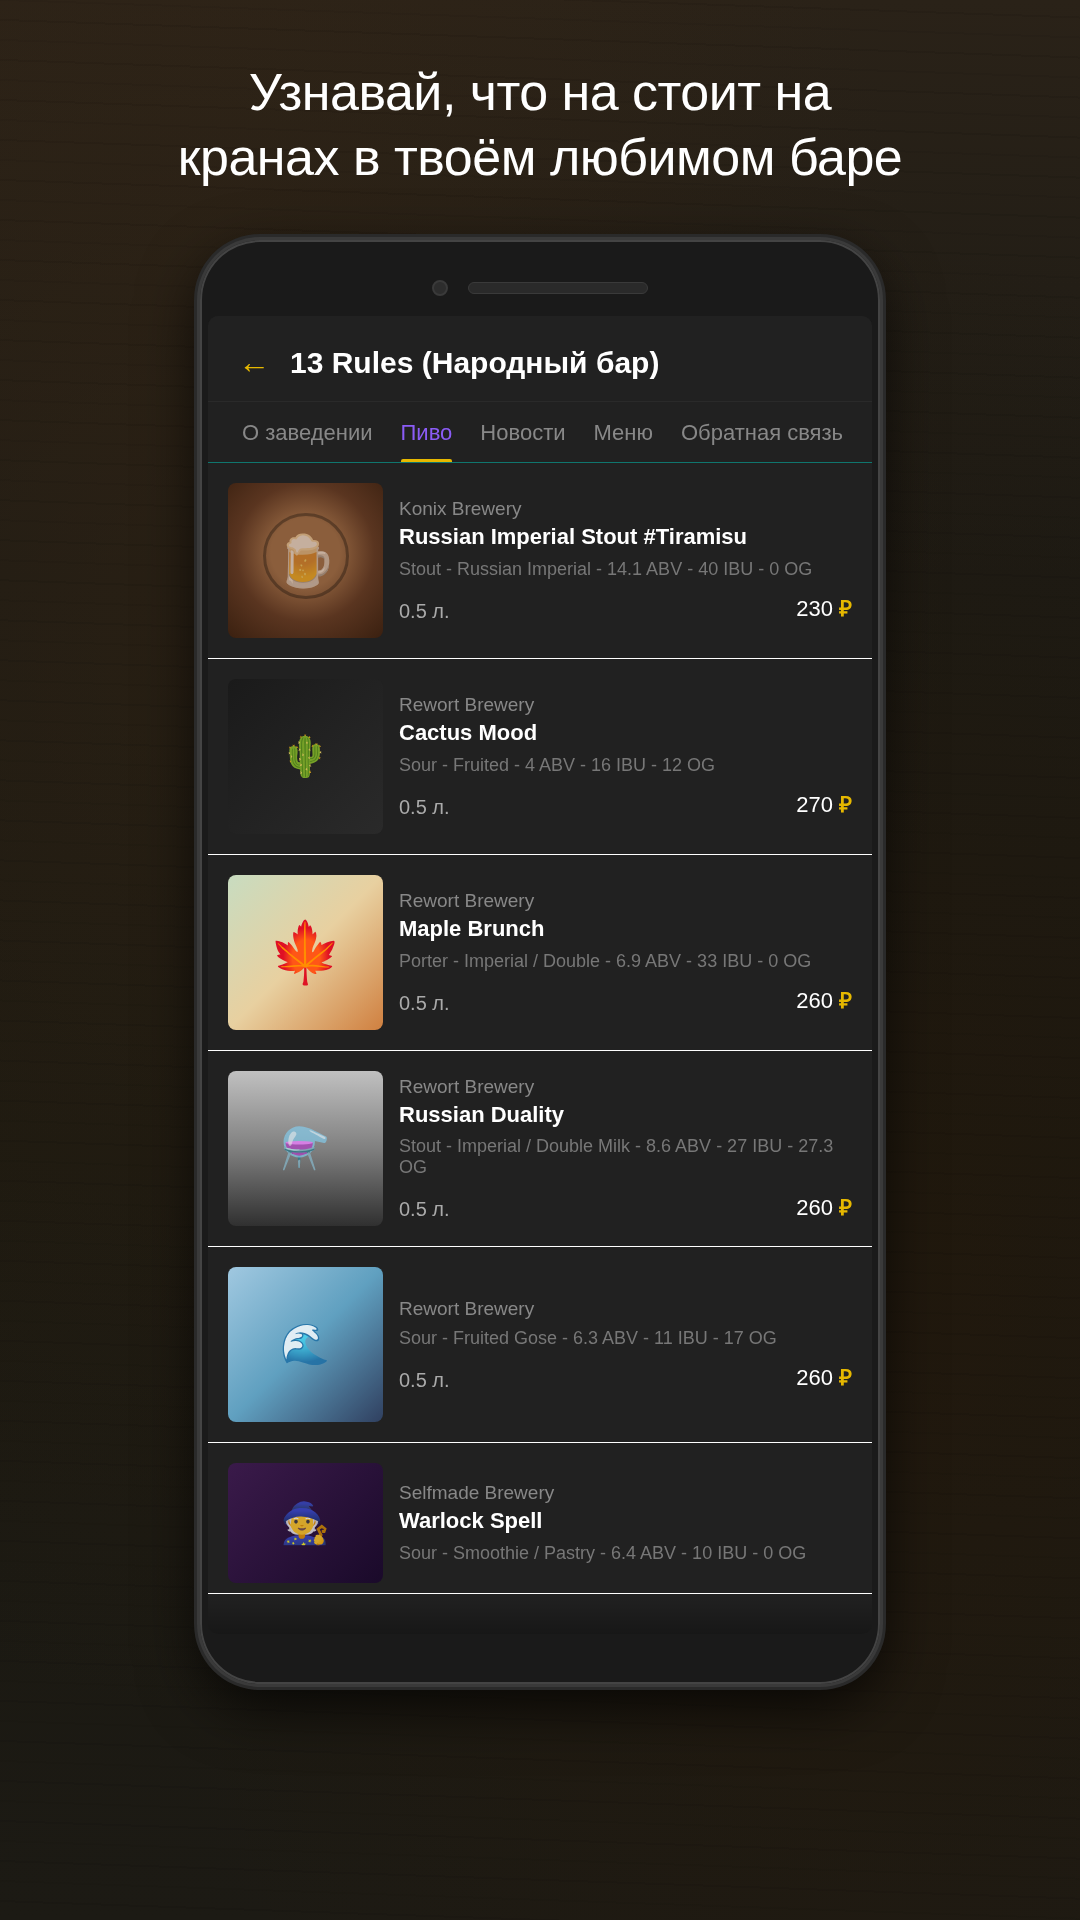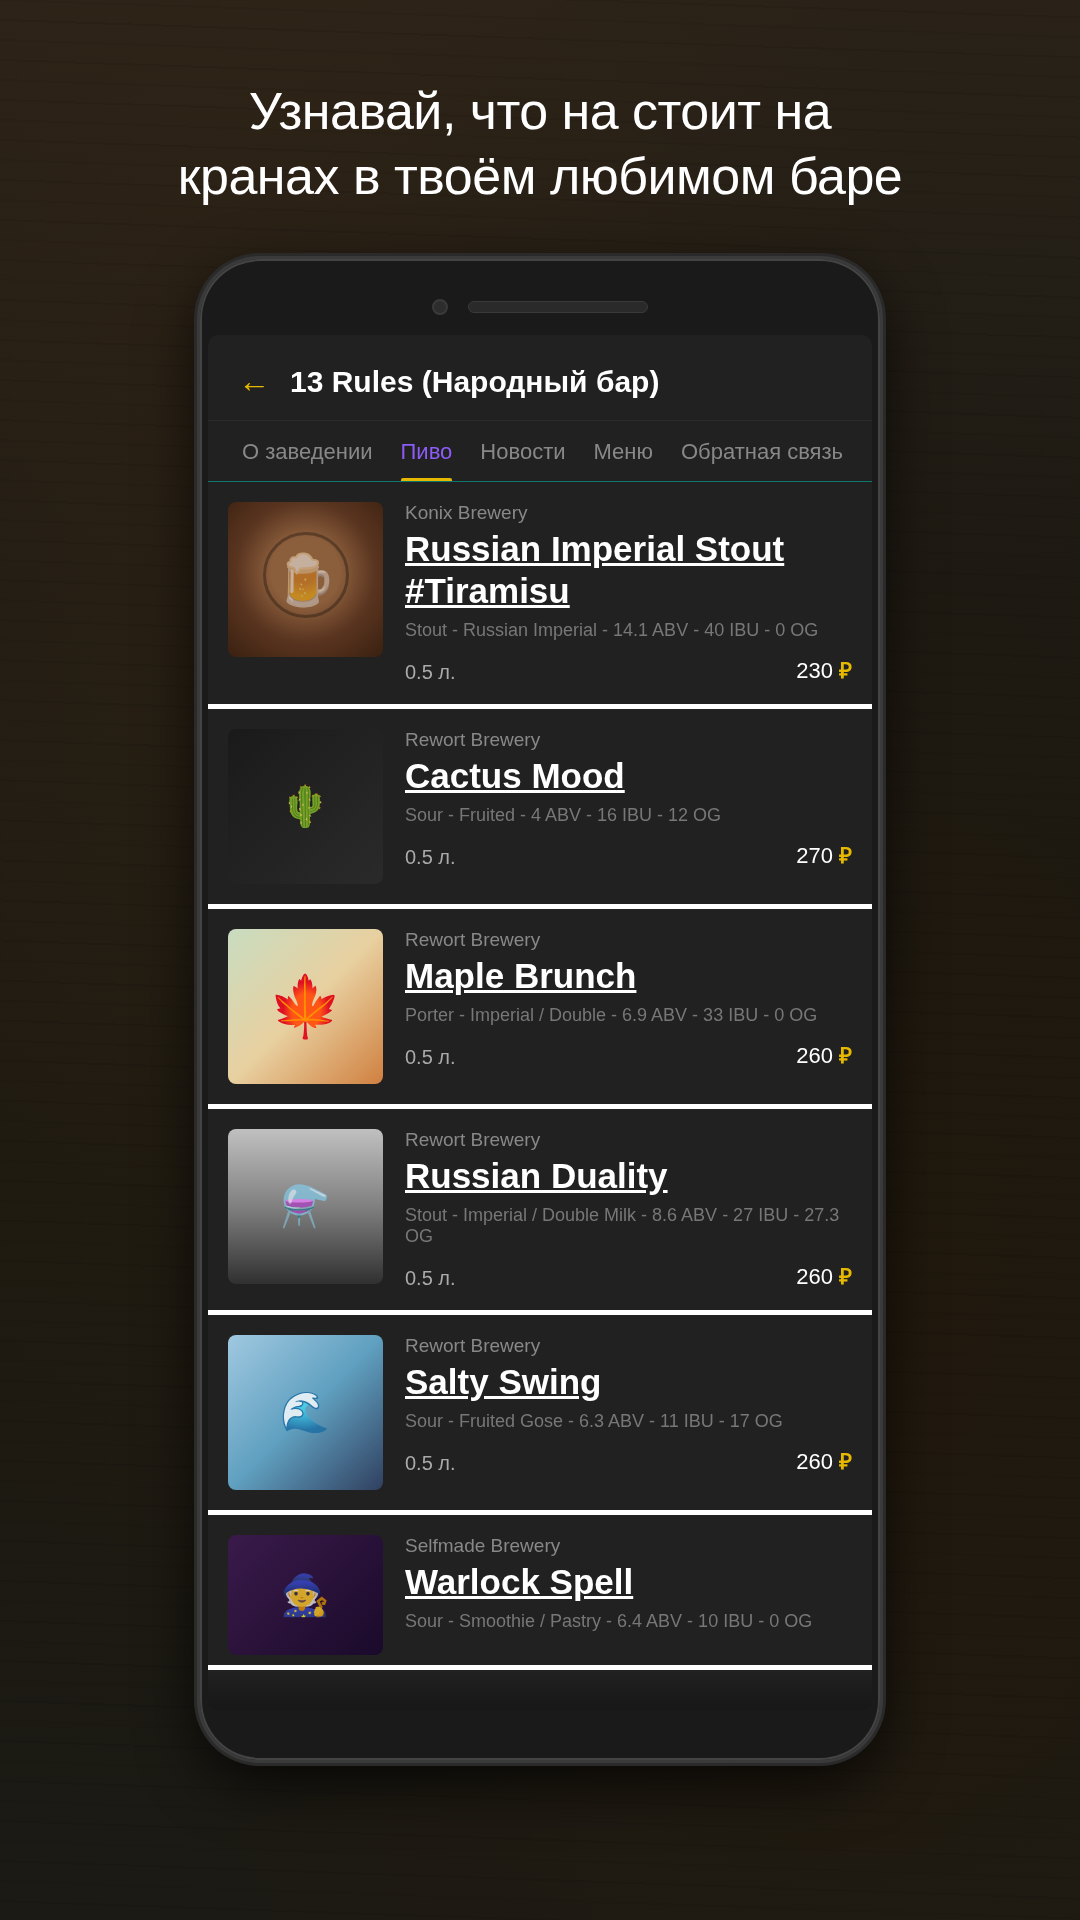--- a/index.html
+++ b/index.html
@@ -56,21 +56,21 @@
           transparent 38px,
           rgba(0,0,0,0.05) 38px,
           rgba(0,0,0,0.05) 40px
         );
     }
 
     .header-text {
       position: relative;
       z-index: 10;
       text-align: center;
-      padding: 79px 80px 50px;
+      padding: 60px 80px 50px;
       color: #ffffff;
       font-size: 52px;
       font-weight: 400;
       line-height: 1.25;
       letter-spacing: -0.5px;
     }
 
     
     .phone-frame {
       position: relative;
@@ -182,23 +182,23 @@
     }
 
     
     .beer-list {
       background: #212121;
     }
 
     .beer-item {
       display: flex;
       padding: 20px 20px;
-      border-bottom: 5px solid #ffffff;
-      gap: 22px;
-      align-items: flex-start;
+      border-bottom: 1px solid #ffffff;
+      gap: 16px;
+      align-items: center;
     }
 
     .beer-image {
       width: 155px;
       height: 155px;
       border-radius: 8px;
       flex-shrink: 0;
       overflow: hidden;
       background: #333;
     }
@@ -295,25 +295,24 @@
       gap: 4px;
     }
 
     .beer-brewery {
       font-size: 19px;
       color: #888888;
       font-weight: 400;
     }
 
     .beer-name {
-      font-size: 35px;
+      font-size: 22px;
       color: #ffffff;
       font-weight: 700;
       line-height: 1.2;
-      text-decoration: underline;
     }
 
     .beer-style {
       font-size: 18px;
       color: #777777;
       margin-top: 4px;
     }
 
     .beer-footer {
       display: flex;
@@ -446,21 +445,20 @@
               <span>260</span>&nbsp;<span class="ruble-sign">₽</span>
             </span>
           </div>
         </div>
       </div>
 
       <div class="beer-item">
         <div class="beer-image beer-img-salty"></div>
         <div class="beer-info">
           <div class="beer-brewery">Rewort Brewery</div>
-          <div class="beer-name">Salty Swing</div>
           <div class="beer-style">Sour - Fruited Gose - 6.3 ABV - 11 IBU - 17 OG</div>
           <div class="beer-footer">
             <span class="beer-volume">0.5 л.</span>
             <span class="beer-price">
               <span>260</span>&nbsp;<span class="ruble-sign">₽</span>
             </span>
           </div>
         </div>
       </div>
 

